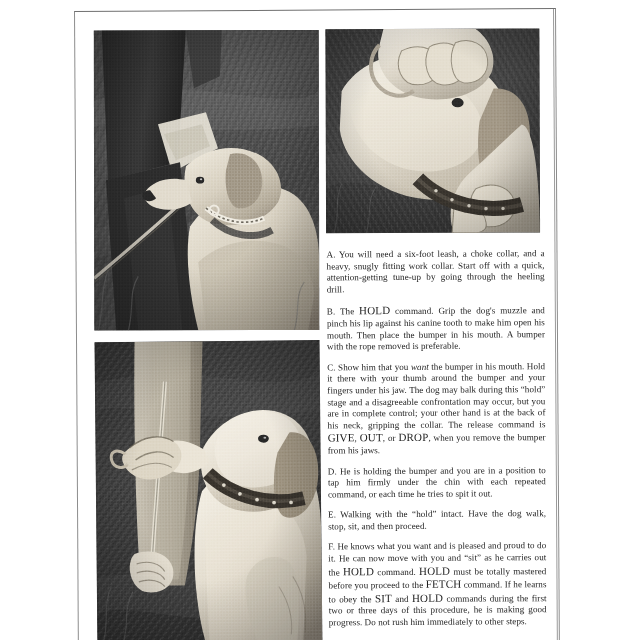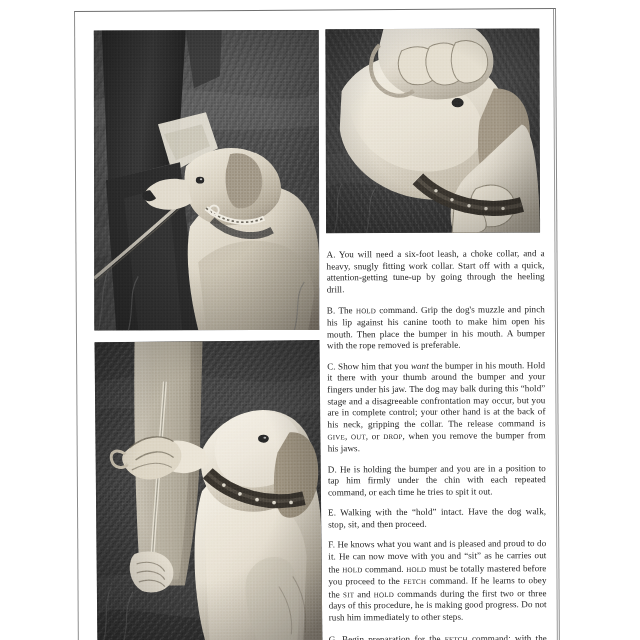--- a/index.html
+++ b/index.html
@@ -106,21 +106,21 @@
     line-height: 11.6px;
     color: #1d1d1d;
     text-align: justify;
     text-justify: inter-word;
     hyphens: manual;
     letter-spacing: .05px;
   }
   #text-col p:last-child { margin-bottom: 0; }
   .sc {
     font-variant: small-caps;
-    font-size: 10px;
+    font-size: 15px;
     letter-spacing: .15px;
   }
   em { }
 
   
   .gutter-rule {
     position: absolute;
     left: 478px;
     top: 0;
     width: 1px;

